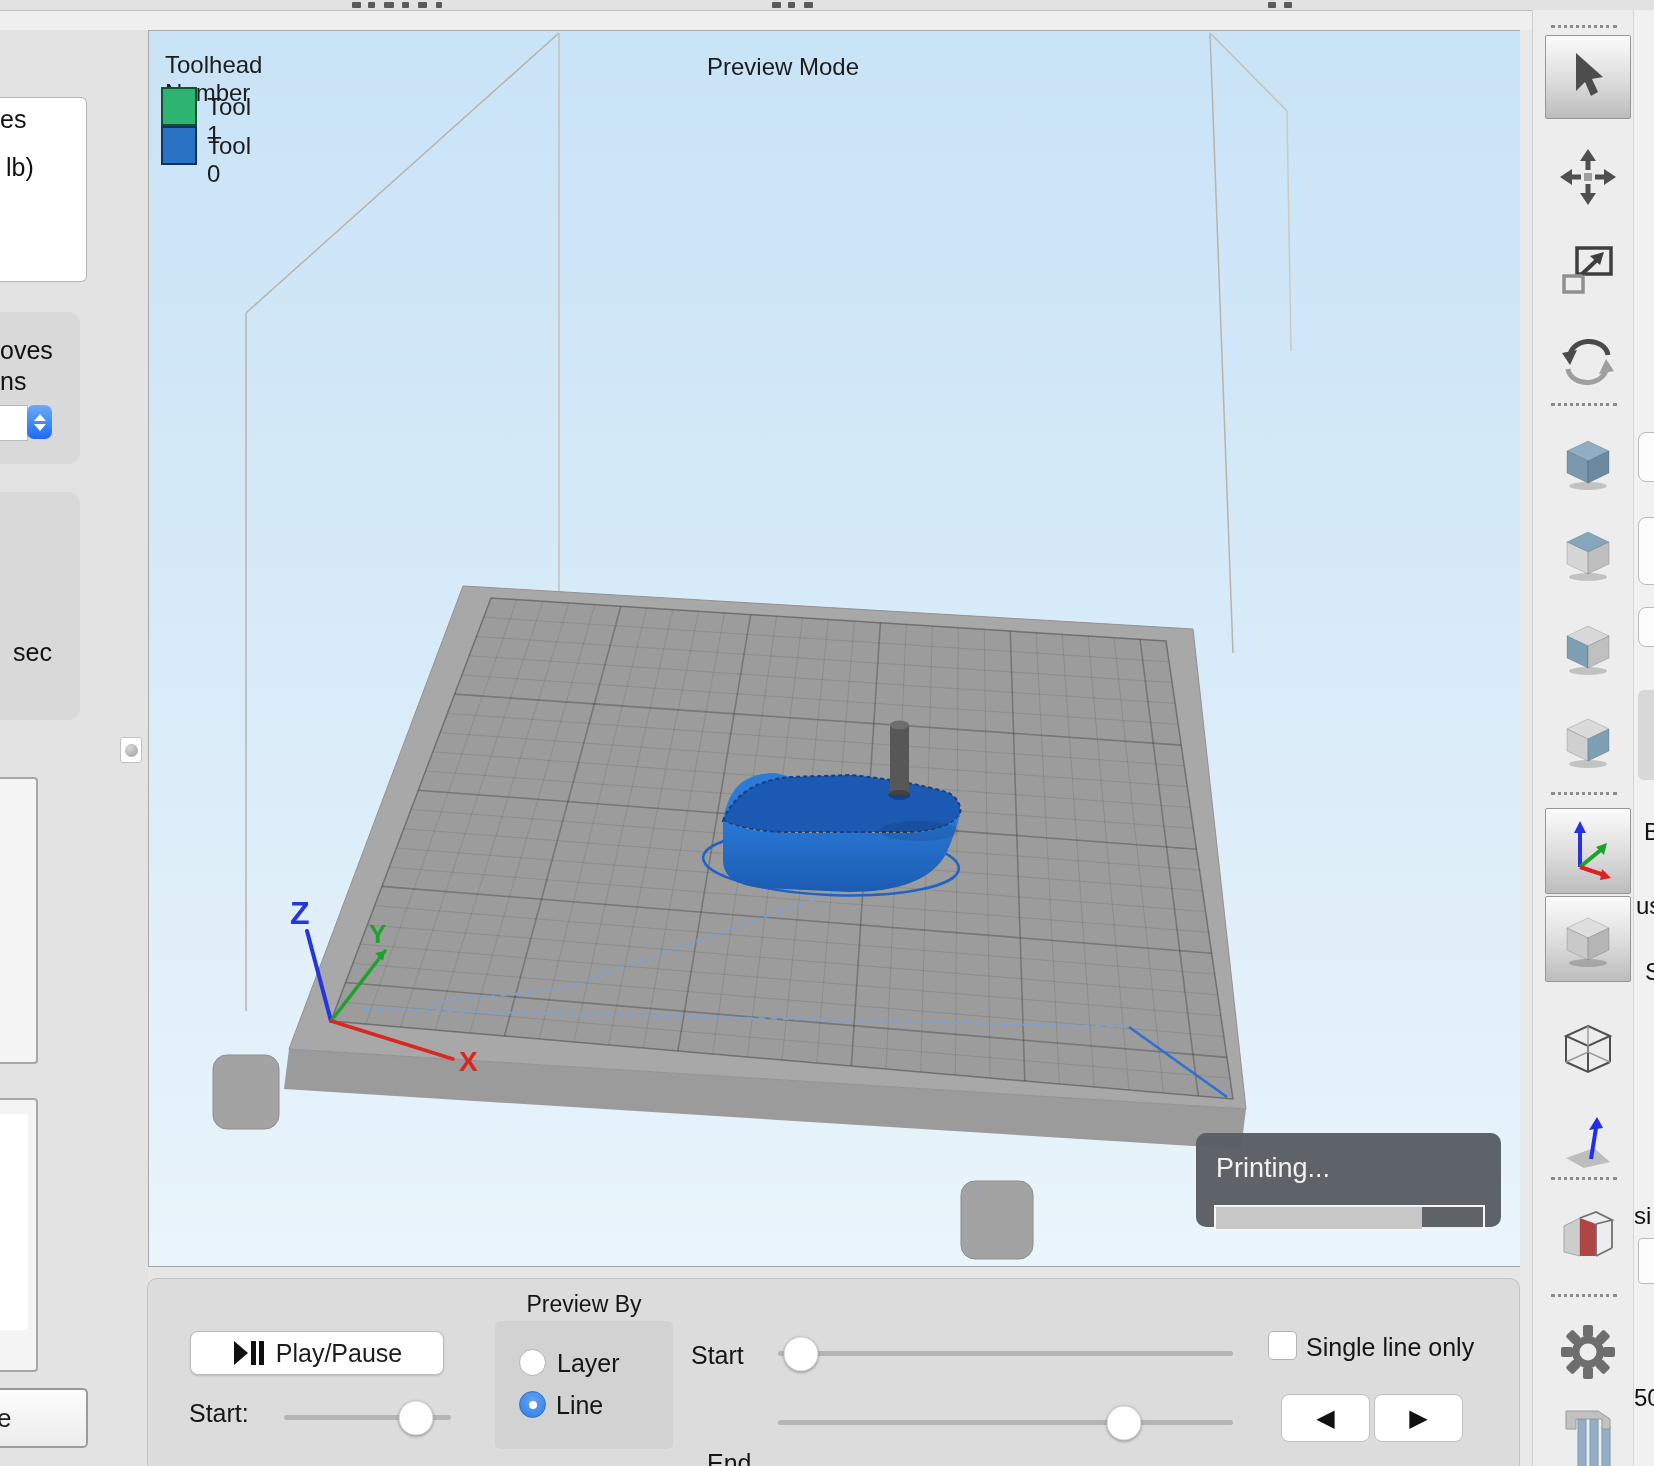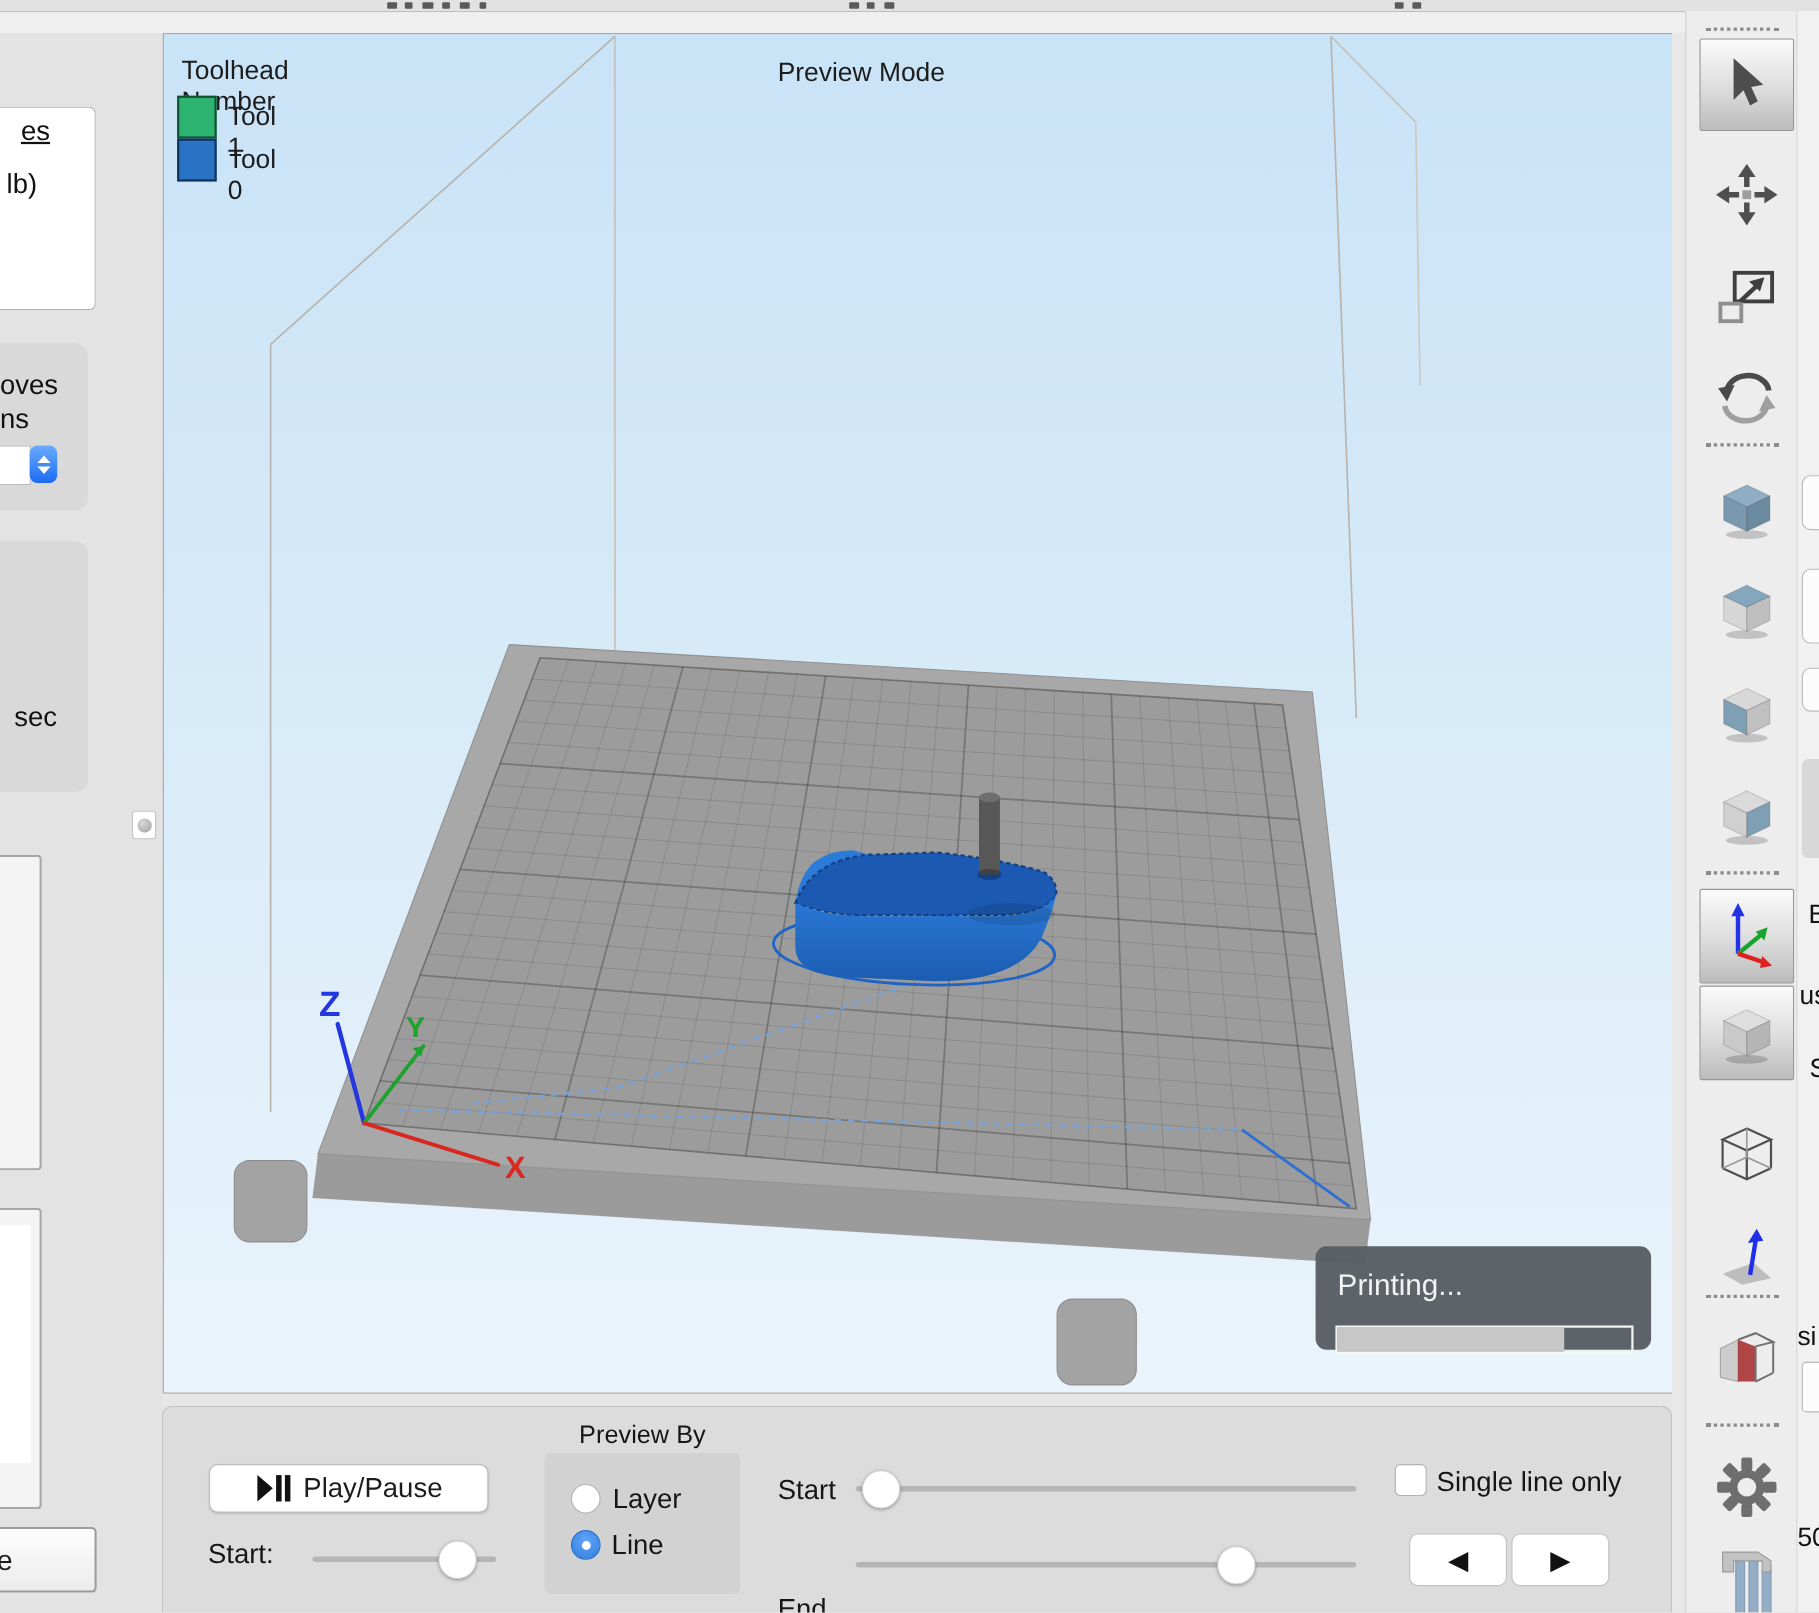--- a/index.html
+++ b/index.html
@@ -89,21 +89,21 @@
   <div class="topmark" style="left:772px;width:9px;"></div>
   <div class="topmark" style="left:788px;width:7px;"></div>
   <div class="topmark" style="left:804px;width:9px;"></div>
   <div class="topmark" style="left:1268px;width:8px;"></div>
   <div class="topmark" style="left:1284px;width:8px;"></div>
 </div>
 <div class="abs" id="top-strip2"></div>
 
 <div class="abs" id="left-sidebar">
   <div class="lp-white" style="left:0;top:67px;width:86px;height:183px;">
-    <span class="frag" style="left:19px;top:7px;text-decoration:underline;">es</span>
+    <span class="frag" style="left:0;top:7px;">es</span>
     <span class="frag" style="left:6px;top:55px;">lb)</span>
   </div>
   <div class="lp-gray" style="left:0;top:462px;width:80px;height:228px;">
     <span class="frag" style="left:13px;top:146px;">sec</span>
   </div>
   <div class="lp-gray" style="left:0;top:282px;width:80px;height:152px;">
     <span class="frag" style="left:0;top:24px;">oves</span>
     <span class="frag" style="left:0;top:55px;">ns</span>
     <div id="mini-dropdown">
       <div class="field"></div>
@@ -452,21 +452,21 @@
   </div>
 
   <span class="bb-label" style="left:347px;top:12px;width:178px;text-align:center;font-size:23px;">Preview By</span>
   <div id="previewby-panel">
     <div class="radio" id="radio-layer" style="left:24px;top:28px;"></div>
     <span class="bb-label" style="left:62px;top:28px;">Layer</span>
     <div class="radio selected" id="radio-line" style="left:24px;top:70px;"></div>
     <span class="bb-label" style="left:61px;top:70px;">Line</span>
   </div>
 
-  <span class="bb-label" style="left:559px;top:62px;">Start</span>
+  <span class="bb-label" style="left:543px;top:62px;">Start</span>
   <div class="track" style="left:630px;top:72px;width:455px;">
     <div class="thumb" id="start-thumb" style="left: 5%;"></div>
   </div>
 
   <span class="bb-label" style="left:559px;top:130px;margin-top:40px;">End</span>
   <div class="track" style="left:630px;top:141px;width:455px;">
     <div class="thumb" id="end-thumb" style="left: 76%;"></div>
   </div>
 
   <div id="checkbox-single"></div>

